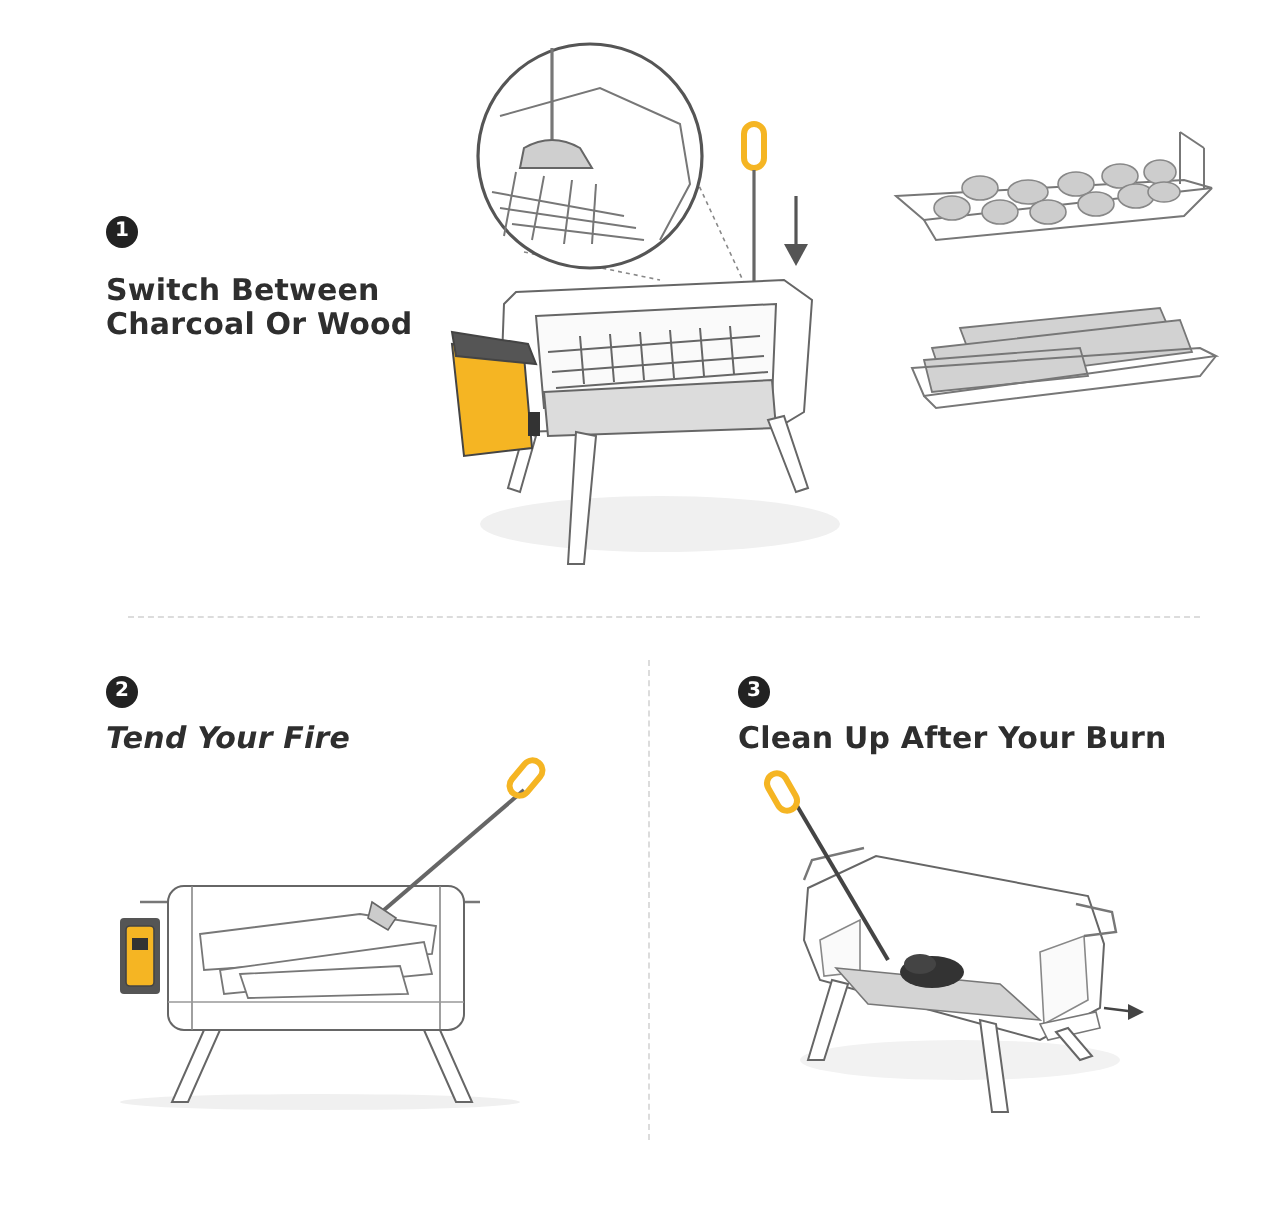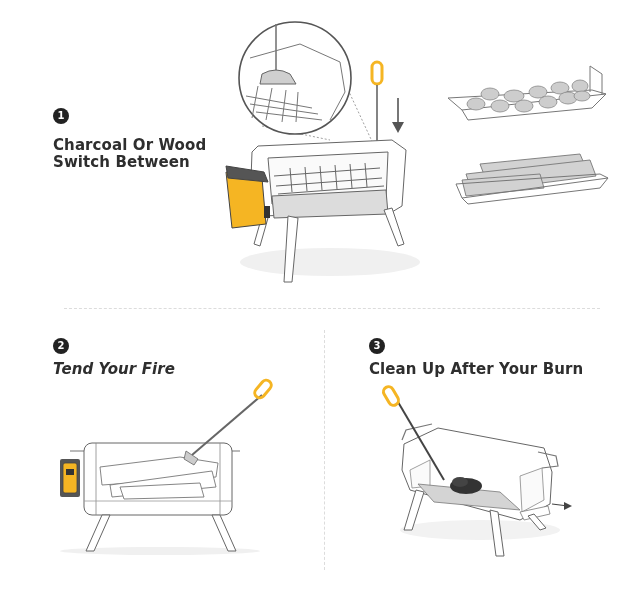--- a/index.html
+++ b/index.html
@@ -14,22 +14,22 @@
                border-top: 1px dashed #dcdcdc; }
   .divider-v { position: absolute; left: 324px; top: 330px; width: 0; height: 240px;
                border-left: 1px dashed #dcdcdc; }
   svg.illus { position: absolute; overflow: visible; }
 </style>
 </head>
 <body>
 
 <div class="step-badge" style="left:53px; top:108px;">1</div>
 <div class="step-title" style="left:53px; top:137px;">
+  <div>Switch Between</div>
   <div>Charcoal Or Wood</div>
-  <div>Switch Between</div>
 </div>
 
 <svg class="illus" width="641" height="300" style="left:0;top:0;" viewBox="0 0 641 300">
 
   <ellipse cx="330" cy="262" rx="90" ry="14" fill="#f0f0f0"></ellipse>
 
   <line x1="338" y1="68" x2="376" y2="150" stroke="#888" stroke-width="0.8" stroke-dasharray="2,2"></line>
   <line x1="262" y1="126" x2="330" y2="140" stroke="#888" stroke-width="0.8" stroke-dasharray="2,2"></line>
 
   <g>

